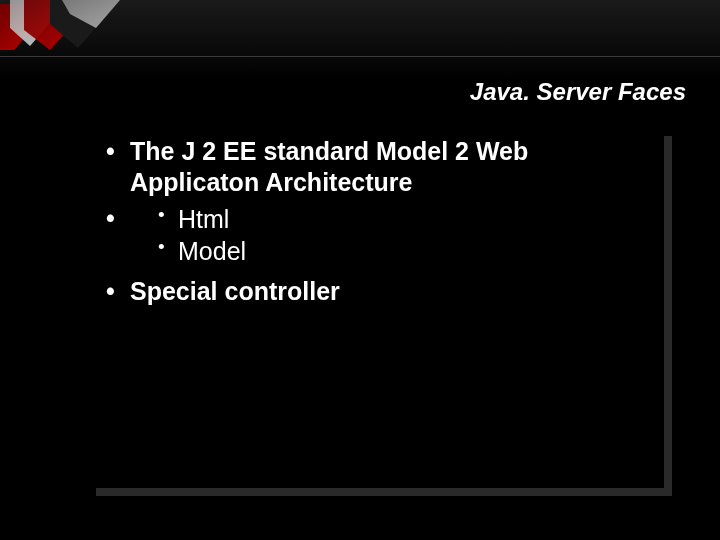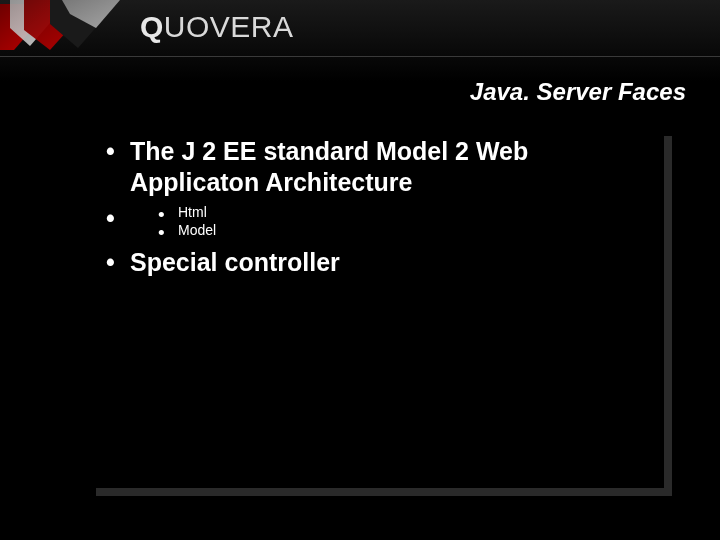--- a/index.html
+++ b/index.html
@@ -101,21 +101,21 @@
     font-size: 25px;
   }
   ul.lvl2 {
     list-style: none;
     margin: 4px 0 8px 0;
     padding: 0 0 0 28px;
   }
   ul.lvl2 > li {
     position: relative;
     padding-left: 20px;
-    font-size: 14px;
+    font-size: 25px;
     font-weight: 400;
     line-height: 1.3;
   }
   ul.lvl2 > li::before {
     content: "•";
     position: absolute;
     left: 0;
     top: 0;
     font-size: 19px;
   }
@@ -136,23 +136,20 @@
           <stop offset="0%" stop-color="#a0a0a0"></stop>
           <stop offset="100%" stop-color="#e0e0e0"></stop>
         </linearGradient>
       </defs>
       <polygon points="0,4 54,4 14,50 0,50" fill="url(#g1)"></polygon>
       <polygon points="10,0 70,0 30,46 10,28" fill="url(#g2)" opacity="0.9"></polygon>
       <polygon points="24,0 95,0 50,50 24,30" fill="url(#g1)" opacity="0.95"></polygon>
       <polygon points="50,0 120,0 78,48 50,24" fill="#1a1a1a"></polygon>
       <polygon points="62,0 120,0 96,28 70,14" fill="url(#g2)" opacity="0.7"></polygon>
     </svg>
-    <div class="logo-text">
-      <span class="heavy">Q</span><span>UOVERA</span>
-    </div>
   </div>
 
   <div class="slide-title">Java. Server Faces</div>
 
   <div class="content-wrap">
     <div class="content-shadow"></div>
     <div class="content-box">
       <ul class="lvl1">
         <li>
           <span>The J 2 EE standard Model 2 Web Applicaton Architecture</span>

